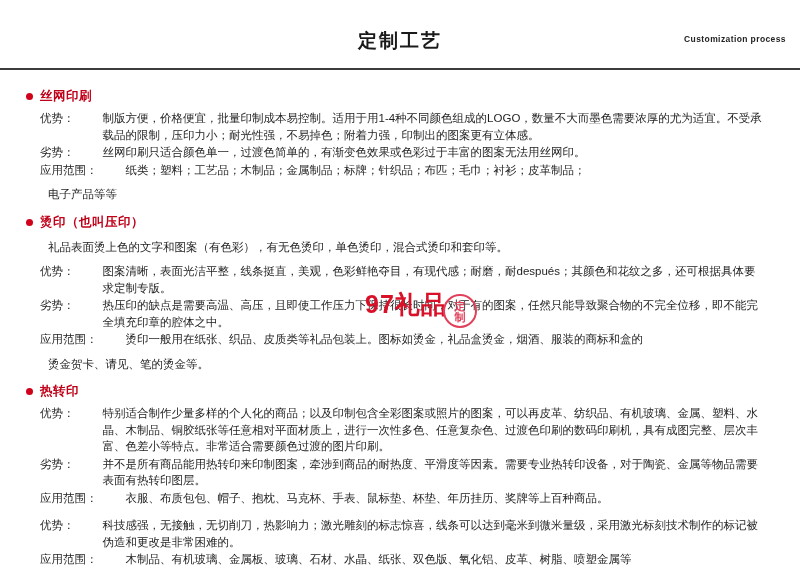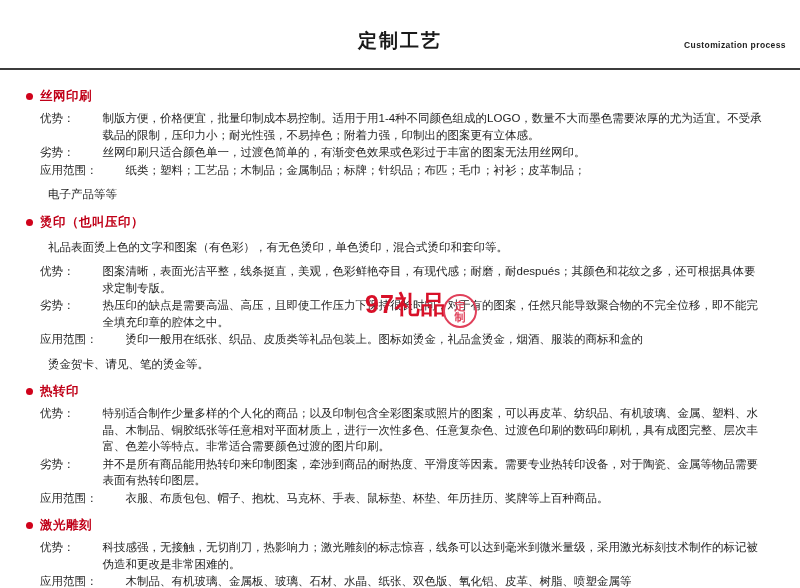--- a/index.html
+++ b/index.html
@@ -27,21 +27,21 @@
   .header-title {
     text-align: center;
     font-size: 19px;
     font-weight: bold;
     color: #1a1a1a;
     letter-spacing: 2px;
   }
   .header-sub {
     position: absolute;
     right: 14px;
-    top: 40px;
+    top: 34px;
     font-size: 8.5px;
     font-weight: bold;
     color: #222;
     letter-spacing: 0.4px;
   }
   .header-rule {
     position: absolute;
     left: 0; right: 0;
     top: 68px;
     height: 2px;
@@ -198,24 +198,20 @@
         <span class="para-label">劣势：</span>
         <span class="para-body">并不是所有商品能用热转印来印制图案，牵涉到商品的耐热度、平滑度等因素。需要专业热转印设备，对于陶瓷、金属等物品需要表面有热转印图层。</span>
       </p>
       <p class="para">
         <span class="para-label">应用范围：</span>
         <span class="para-body">衣服、布质包包、帽子、抱枕、马克杯、手表、鼠标垫、杯垫、年历挂历、奖牌等上百种商品。</span>
       </p>
     </div>
 
     <div class="section">
-      <div class="sec-head">
-        <span class="bullet"></span>
-        <span class="sec-title">激光雕刻</span>
-      </div>
       <p class="para">
         <span class="para-label">优势：</span>
         <span class="para-body">科技感强，无接触，无切削刀，热影响力；激光雕刻的标志惊喜，线条可以达到毫米到微米量级，采用激光标刻技术制作的标记被伪造和更改是非常困难的。</span>
       </p>
       <p class="para">
         <span class="para-label">应用范围：</span>
         <span class="para-body">木制品、有机玻璃、金属板、玻璃、石材、水晶、纸张、双色版、氧化铝、皮革、树脂、喷塑金属等</span>
       </p>
     </div>
 

